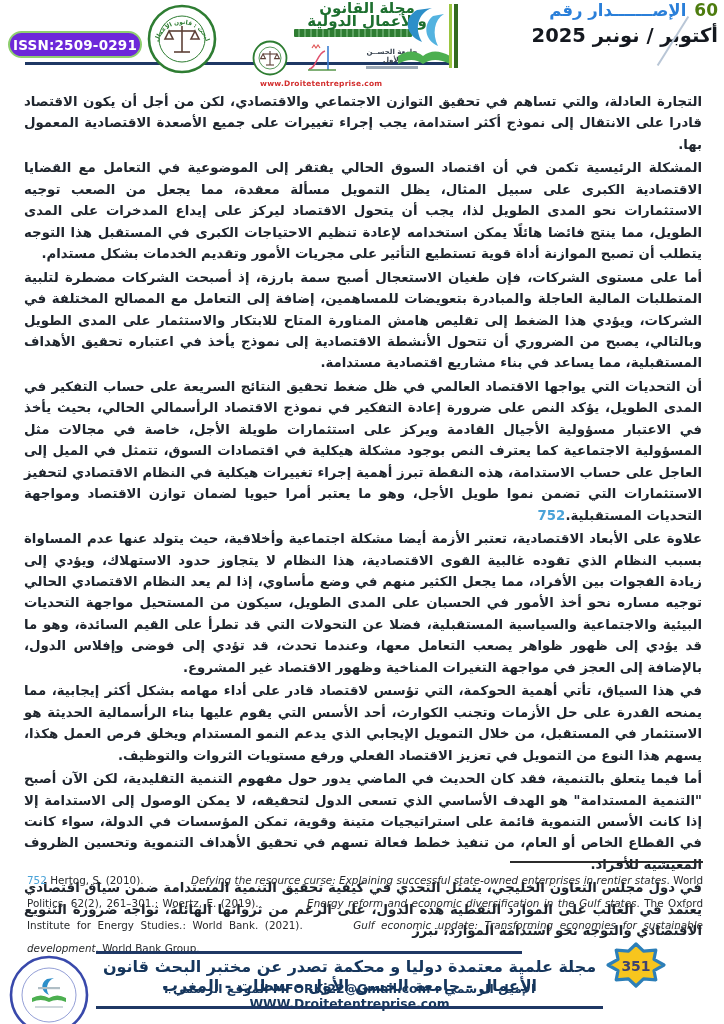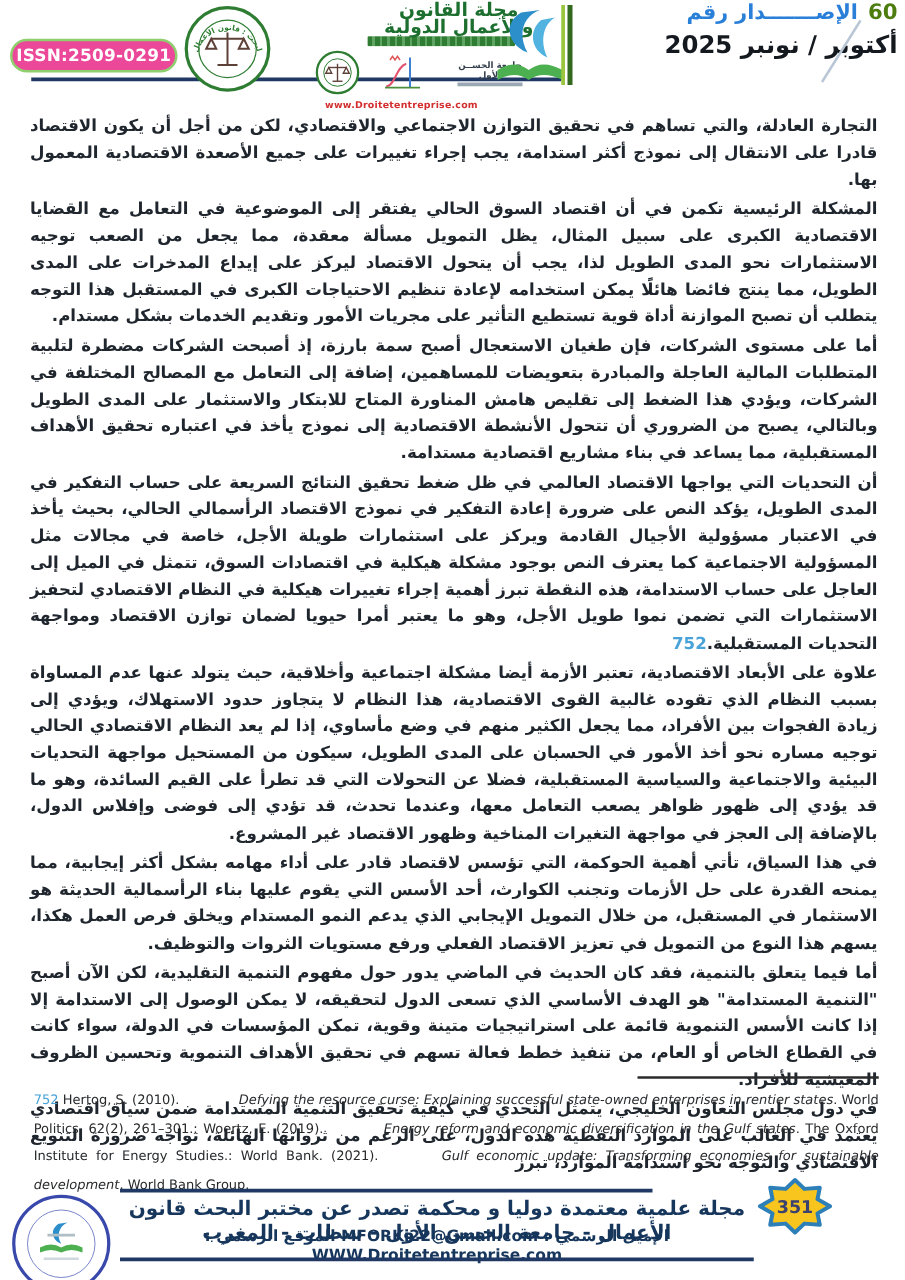--- a/index.html
+++ b/index.html
@@ -8,21 +8,21 @@
     position:relative; width:724px; height:1024px; margin:0 auto;
     background:#ffffff; overflow:hidden;
     font-family:"DejaVu Sans", sans-serif;
   }
 
   
   .header { position:absolute; top:0; left:0; width:724px; height:82px; }
   .header-rule { position:absolute; top:62px; left:25px; width:424px; height:3px; background:#1f3864; }
   .issn-pill {
     position:absolute; top:31px; left:8px; width:134px; height:27px;
-    background:#ec4899; border:2px solid #8fcf6e; border-radius:14px;
+    background:#6d28d9; border:2px solid #8fcf6e; border-radius:14px;
     color:#ffffff; font-weight:bold; font-size:13.5px;
     display:flex; align-items:center; justify-content:center; letter-spacing:.2px;
   }
   .stamp-big { position:absolute; top:3px; left:147px; width:70px; height:72px; }
   .banner { position:absolute; top:2px; left:252px; width:196px; height:74px; }
   .banner-title { direction:rtl; text-align:center; color:#1d6f2f; font-weight:bold; font-size:15px; line-height:13px; padding-left:34px; }
   .banner-strip {
     height:8px; margin:1px 36px 2px 42px; background:#2e7d32;
     background-image:repeating-linear-gradient(90deg,#2e7d32 0 4px,#5fa463 4px 6px);
     border-radius:1px;

